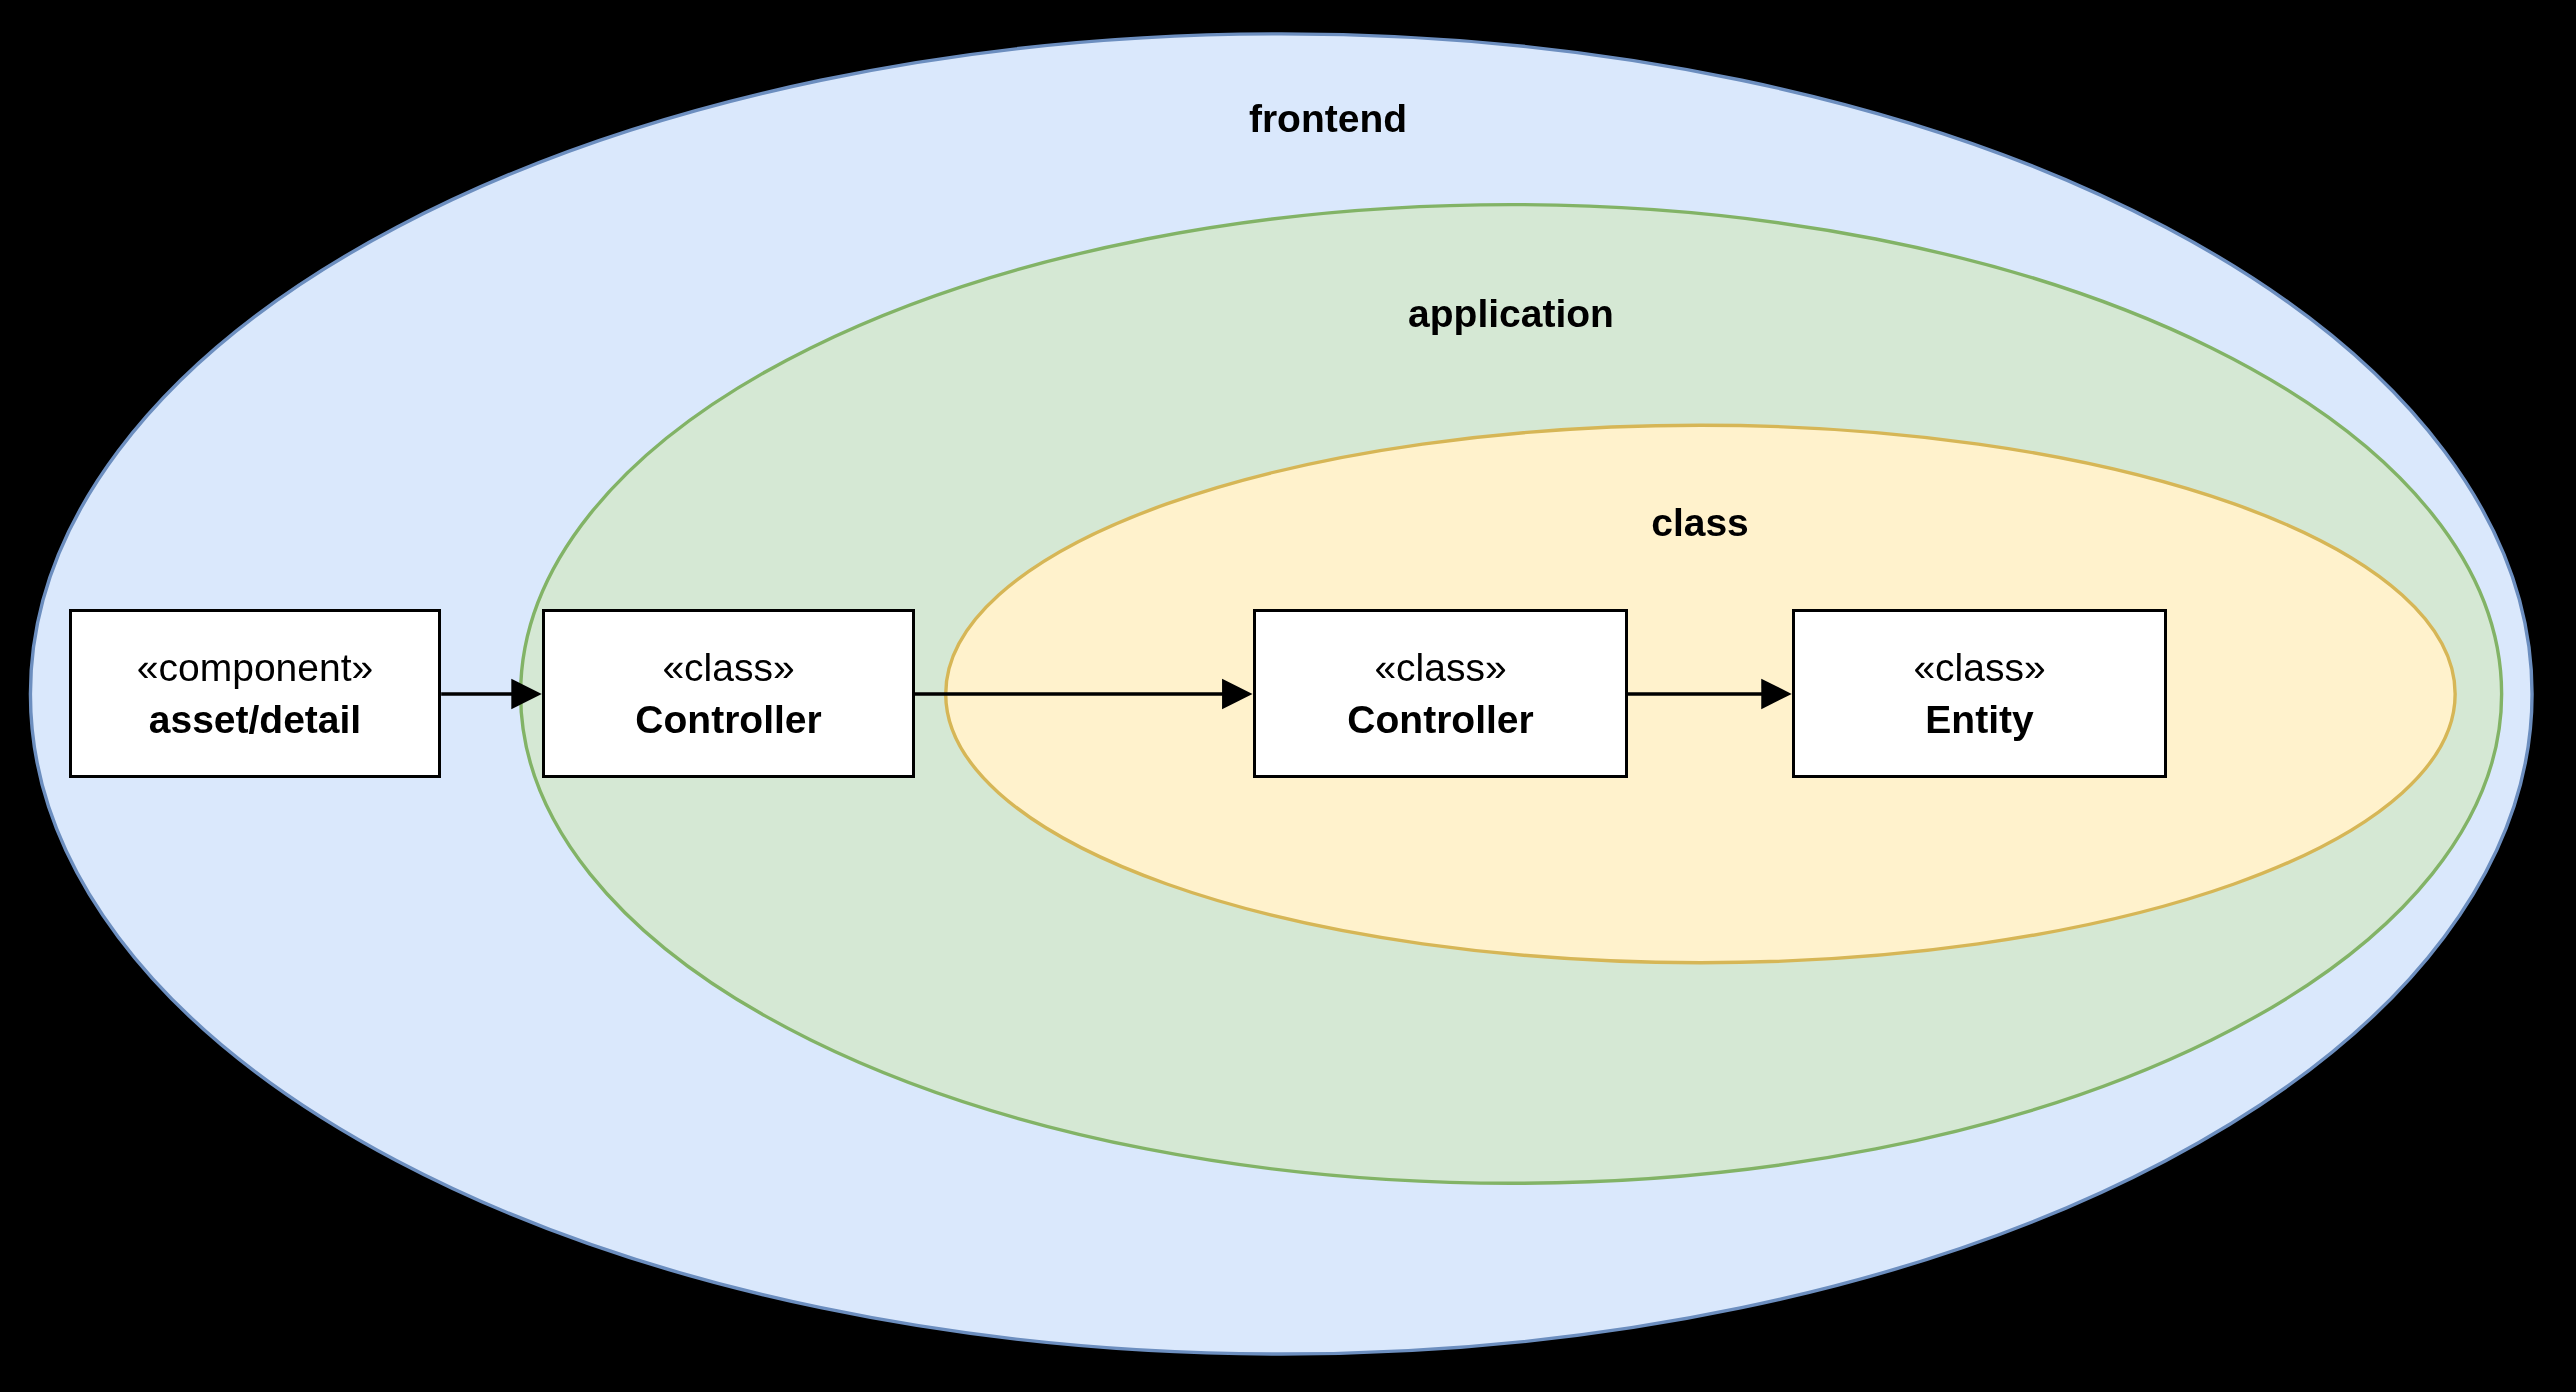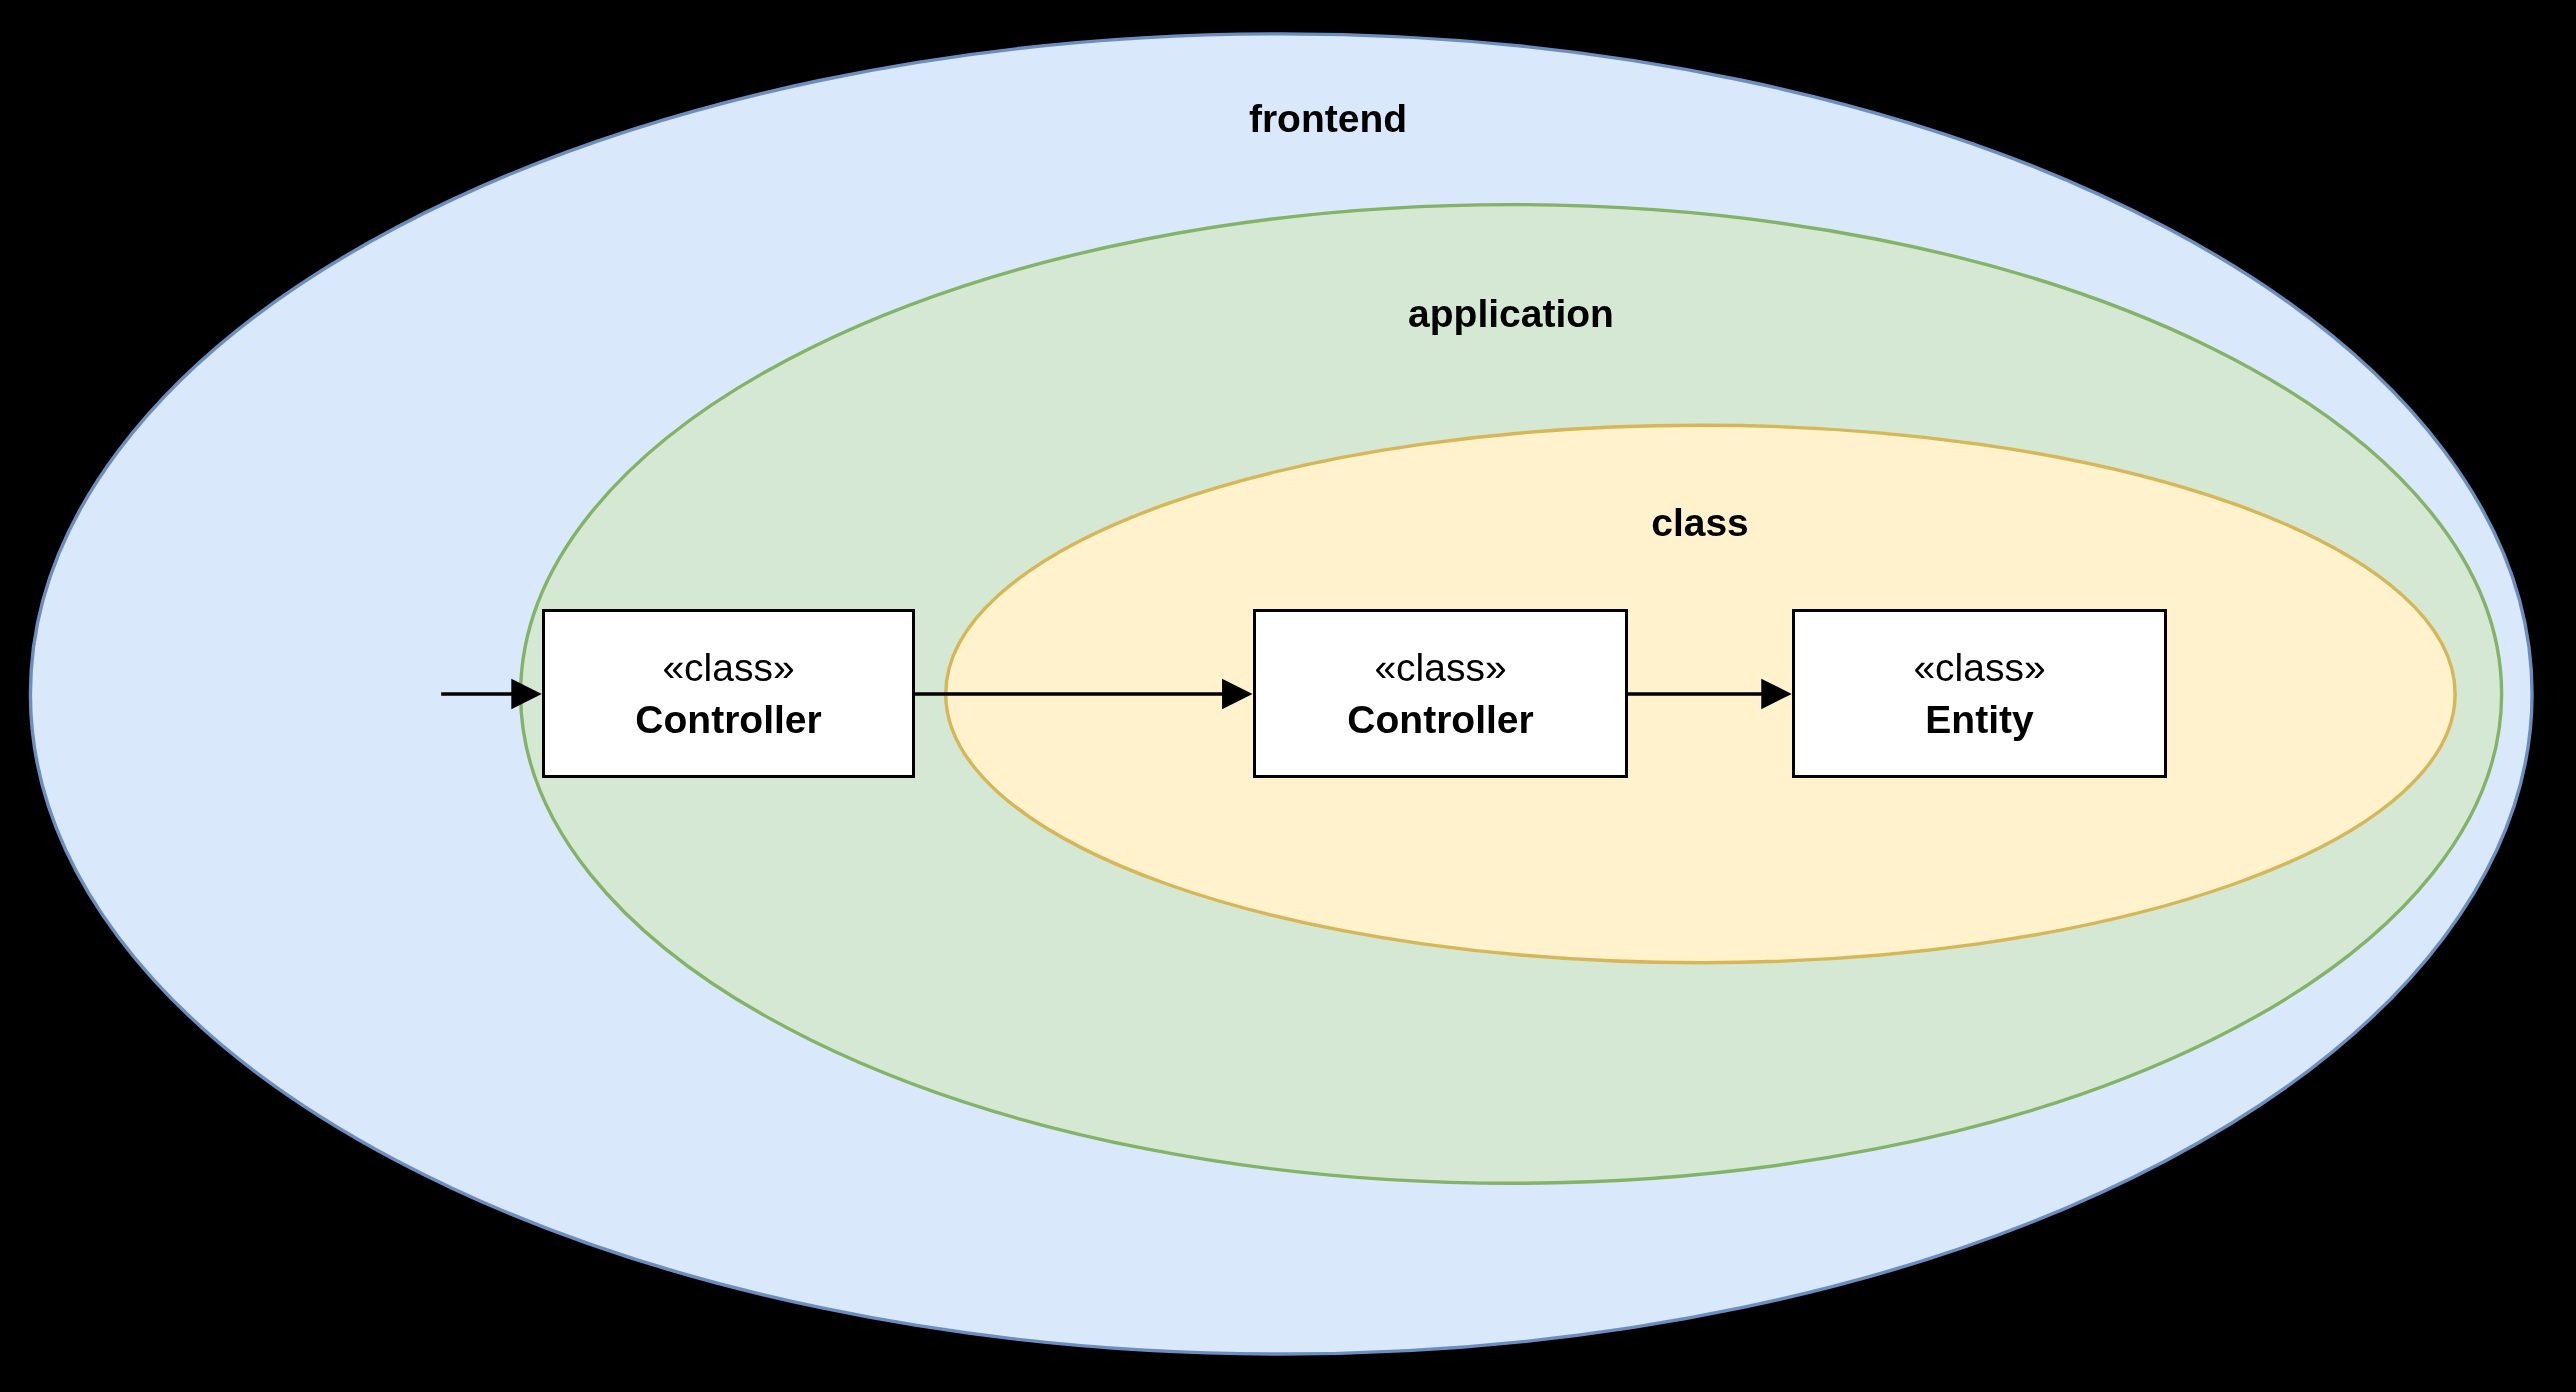--- a/index.html
+++ b/index.html
@@ -76,20 +76,24 @@
     <g>
       <line x1="1926" y1="821" x2="2090" y2="821" stroke-width="4" stroke="#000000"></line>
       <polygon points="2120,821 2084,803 2084,839" fill="#000000"></polygon>
     </g>
   </svg>
 
   <div class="layer-label" style="left:1281px; top:95px;margin-left:47px;">frontend</div>
   <div class="layer-label" style="left:1511px; top:290px;">application</div>
   <div class="layer-label" style="left:1700px; top:499px;">class</div>
 
+  <div class="uml-node" style="left:69px;">
+    <span class="stereotype">«component»</span>
+    <span class="node-name">asset/detail</span>
+  </div>
 
   <div class="uml-node" style="left:542px; width:373px;">
     <span class="stereotype">«class»</span>
     <span class="node-name">Controller</span>
   </div>
 
   <div class="uml-node" style="left:1253px; width:375px;">
     <span class="stereotype">«class»</span>
     <span class="node-name">Controller</span>
   </div>

